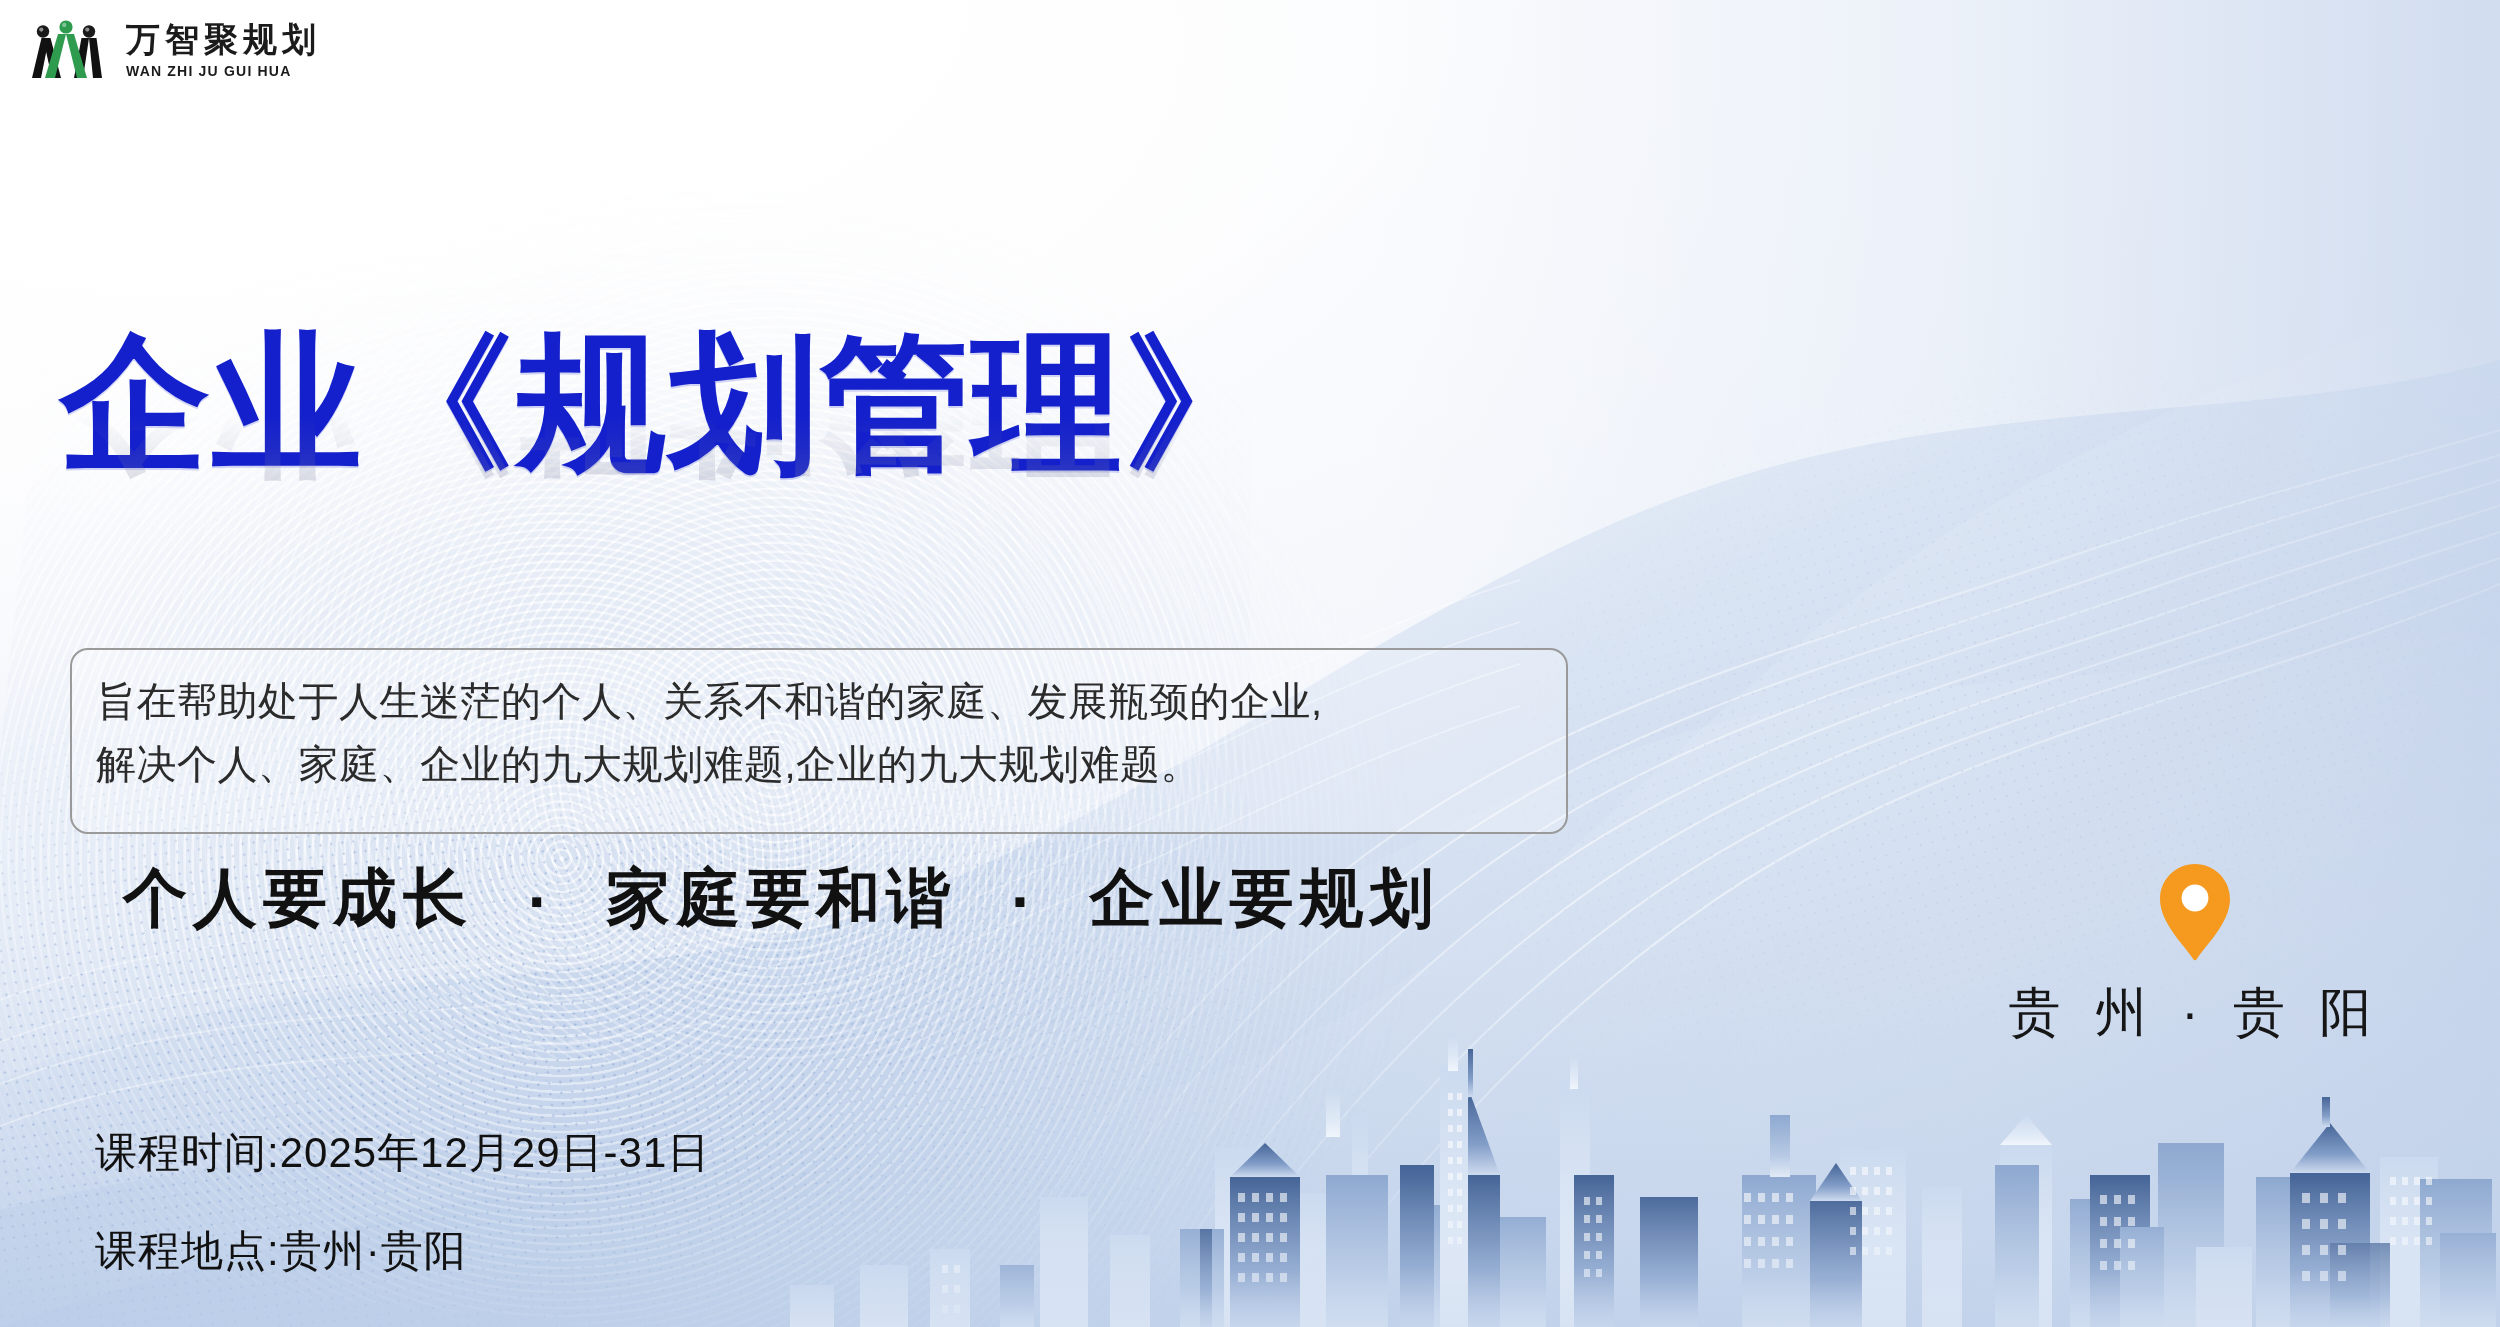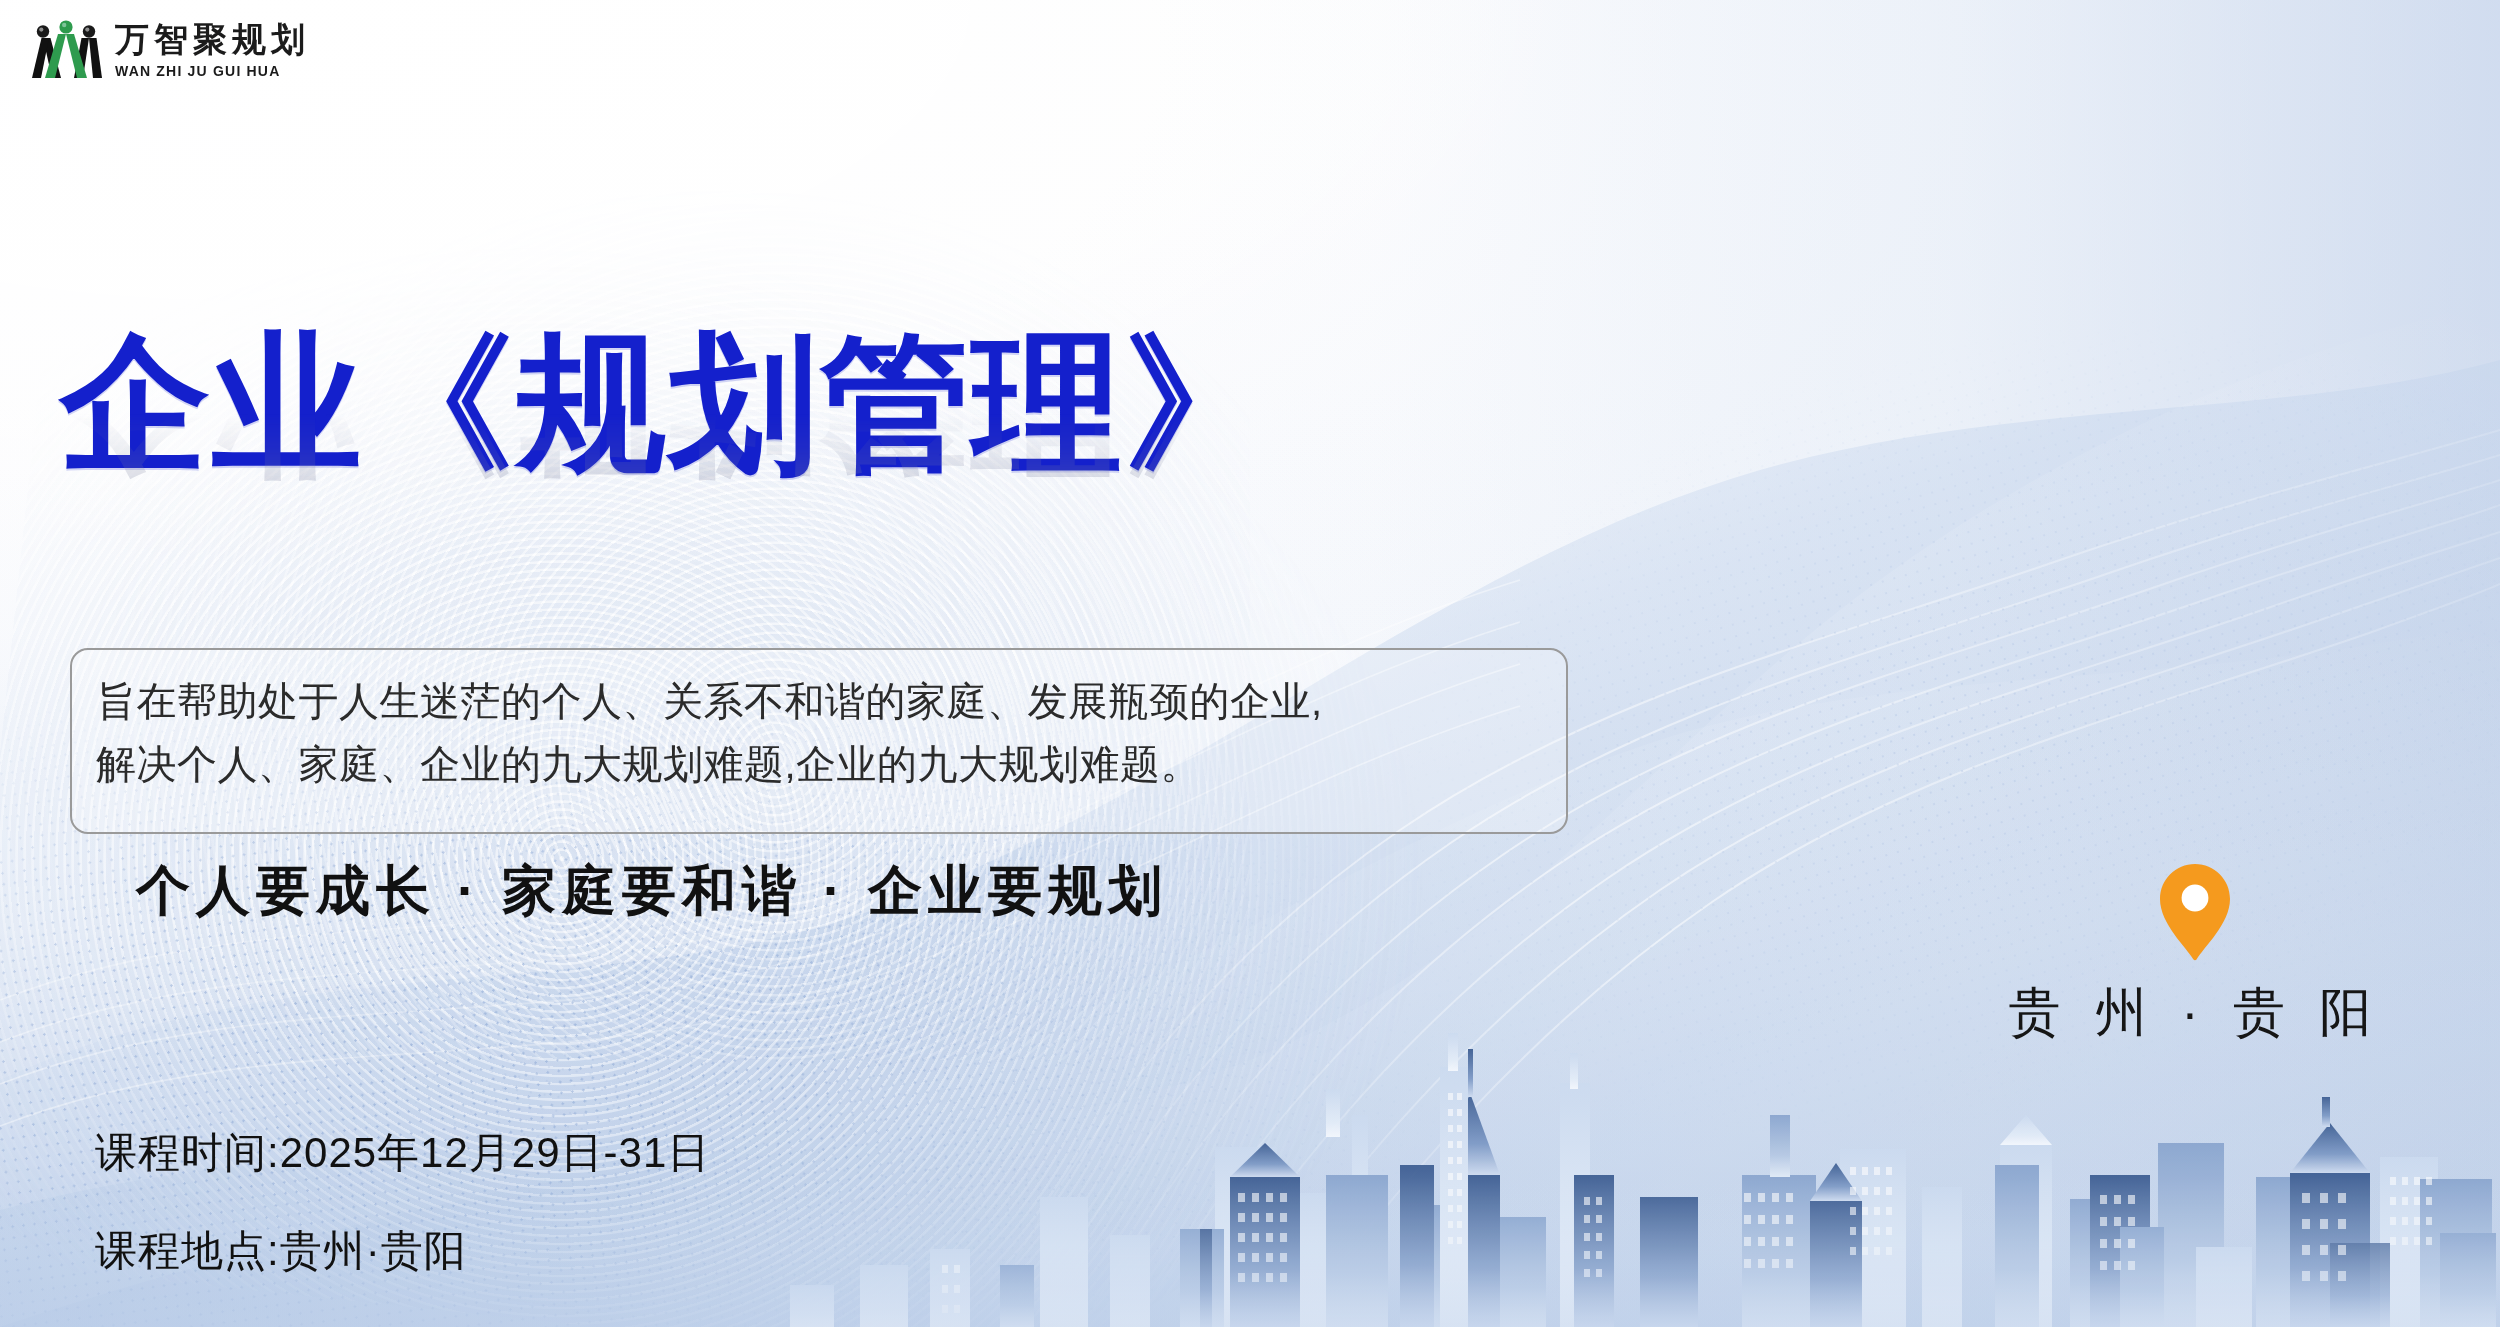--- a/index.html
+++ b/index.html
@@ -96,21 +96,21 @@
     background:linear-gradient(to top, rgba(193,210,235,.55), rgba(205,220,240,.18) 55%, rgba(255,255,255,0));
     pointer-events:none;
   }
 
   
   .content{ position:absolute; inset:0; }
 
   
   .logo{
     position:absolute; left:30px; top:18px;
-    display:flex; align-items:center; gap:13px;
+    display:flex; align-items:center; gap:24px;
   }
   .logo-mark{ width:72px; height:64px; display:block; }
   .logo-text{ display:flex; flex-direction:column; line-height:1; }
   .logo-cn{
     font-family:"Liberation Serif","DejaVu Serif",serif;
     font-size:34px; font-weight:700; color:#1b1b1b;
     letter-spacing:5px;
   }
   .logo-en{
     font-size:14px; font-weight:700; color:#1b1b1b;
@@ -150,23 +150,23 @@
     background:rgba(255,255,255,.26);
   }
   .desc-line{
     font-family:"Liberation Sans","DejaVu Sans",sans-serif;
     font-size:40px; color:#2b2b2b; line-height:1.58;
     letter-spacing:.5px; white-space:nowrap;
   }
 
   
   .slogan{
-    position:absolute; left:136px; top:855px;
-    font-family:Liberation Sans, sans-serif;
-    font-size:54px; font-weight:700; color:#111111;
+    position:absolute; left:123px; top:855px;
+    font-family:Liberation Mono, monospace;
+    font-size:64px; font-weight:700; color:#111111;
     letter-spacing:6px; white-space:nowrap;
   }
 
   
   .loc{
     position:absolute; left:1955px; top:862px;
     width:480px; text-align:center;
   }
   .pin{ width:76px; height:100px; display:block; margin:0 auto; }
   .loc-text{

